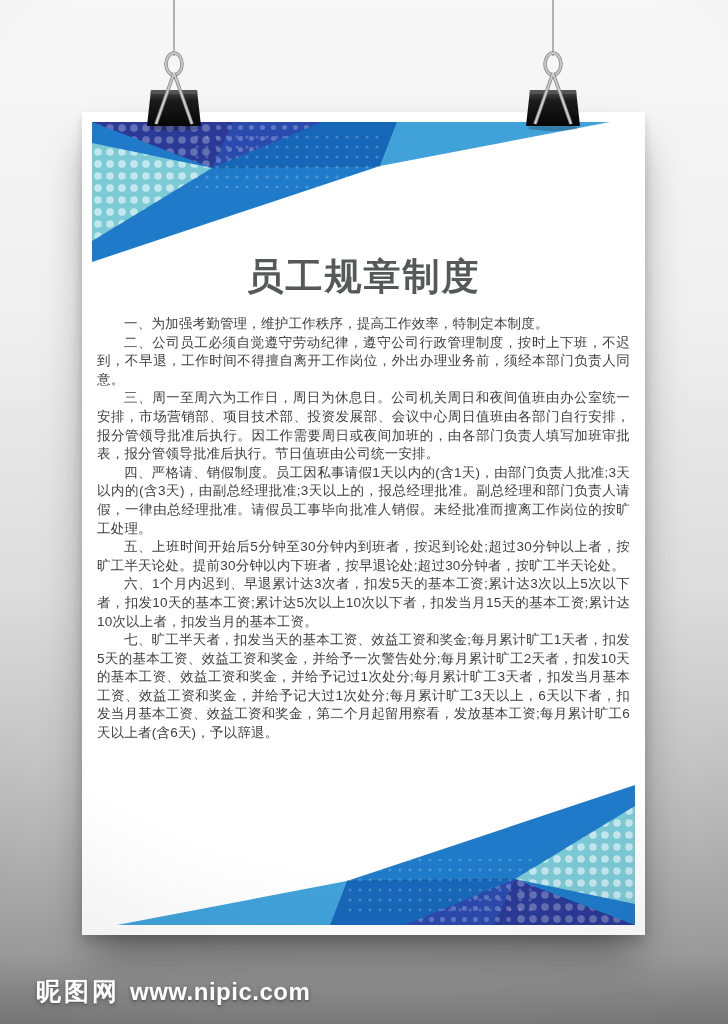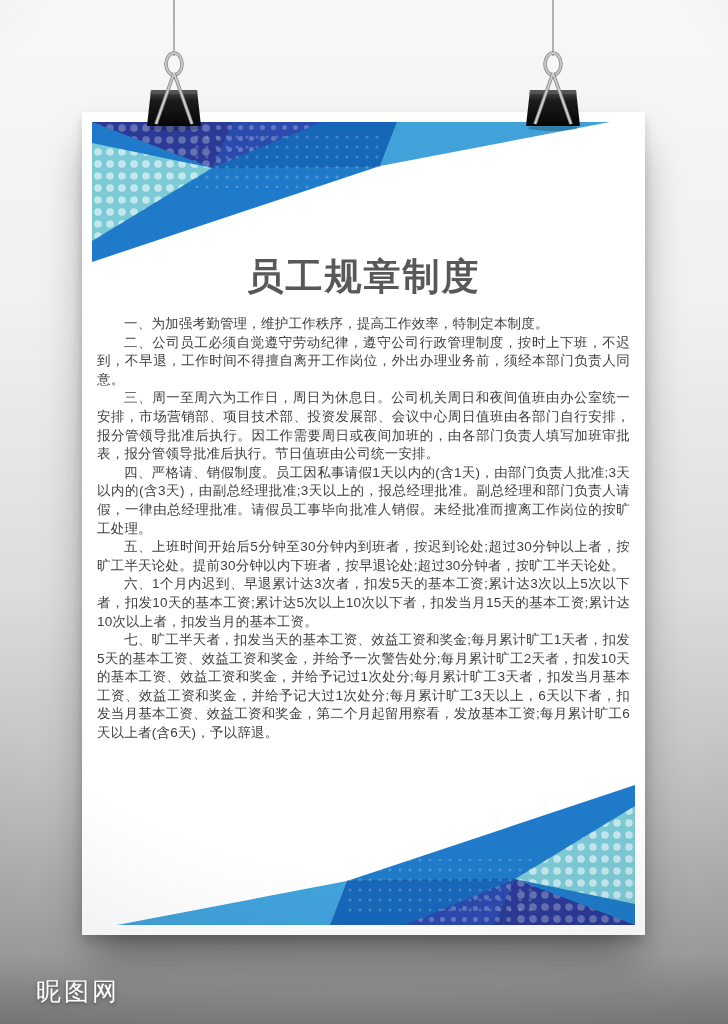--- a/index.html
+++ b/index.html
@@ -41,21 +41,21 @@
   .rules p{margin:0;text-indent:2em;}
   
   .clip{position:absolute;top:0;width:64px;height:132px;z-index:5;}
   .clip.left{left:142px;}
   .clip.right{left:521px;}
   
   .footer{position:absolute;left:0;bottom:0;width:100%;height:70px;
     background:linear-gradient(180deg,rgba(0,0,0,0) 0%,rgba(0,0,0,0.10) 60%,rgba(0,0,0,0.16) 100%);}
   .site-logo{
     position:absolute;left:36px;bottom:16px;display:flex;align-items:baseline;gap:10px;
-    color:#fdfdfd;font-weight:normal;
+    color:#fdfdfd;font-weight:bold;
     text-shadow:0 1px 1px rgba(90,90,90,.9),0 -1px 1px rgba(150,150,150,.8),
                 1px 0 1px rgba(120,120,120,.8),-1px 0 1px rgba(120,120,120,.8),
                 0 2px 4px rgba(70,70,70,.6);
   }
   .site-logo .cn{font-size:25px;letter-spacing:3px;}
   .site-logo .url{font-size:24px;letter-spacing:.5px;}
   .id-box{
     position:absolute;right:13px;bottom:13px;height:24px;line-height:24px;
     padding:0 9px;background:rgba(128,128,128,0.85);
     color:#f4f4f4;font-size:13.5px;letter-spacing:.2px;white-space:nowrap;
@@ -153,16 +153,17 @@
   </svg>
   <svg class="clip right" viewBox="0 0 64 132">
     <use href="#binder-clip"></use>
   </svg>
 
   <div class="vignette"></div>
 
   <div class="footer">
     <div class="site-logo">
       <span class="cn">昵图网</span>
+      <span class="url">www.nipic.com</span>
     </div>
   </div>
 
 </div>
 
 </body></html>

